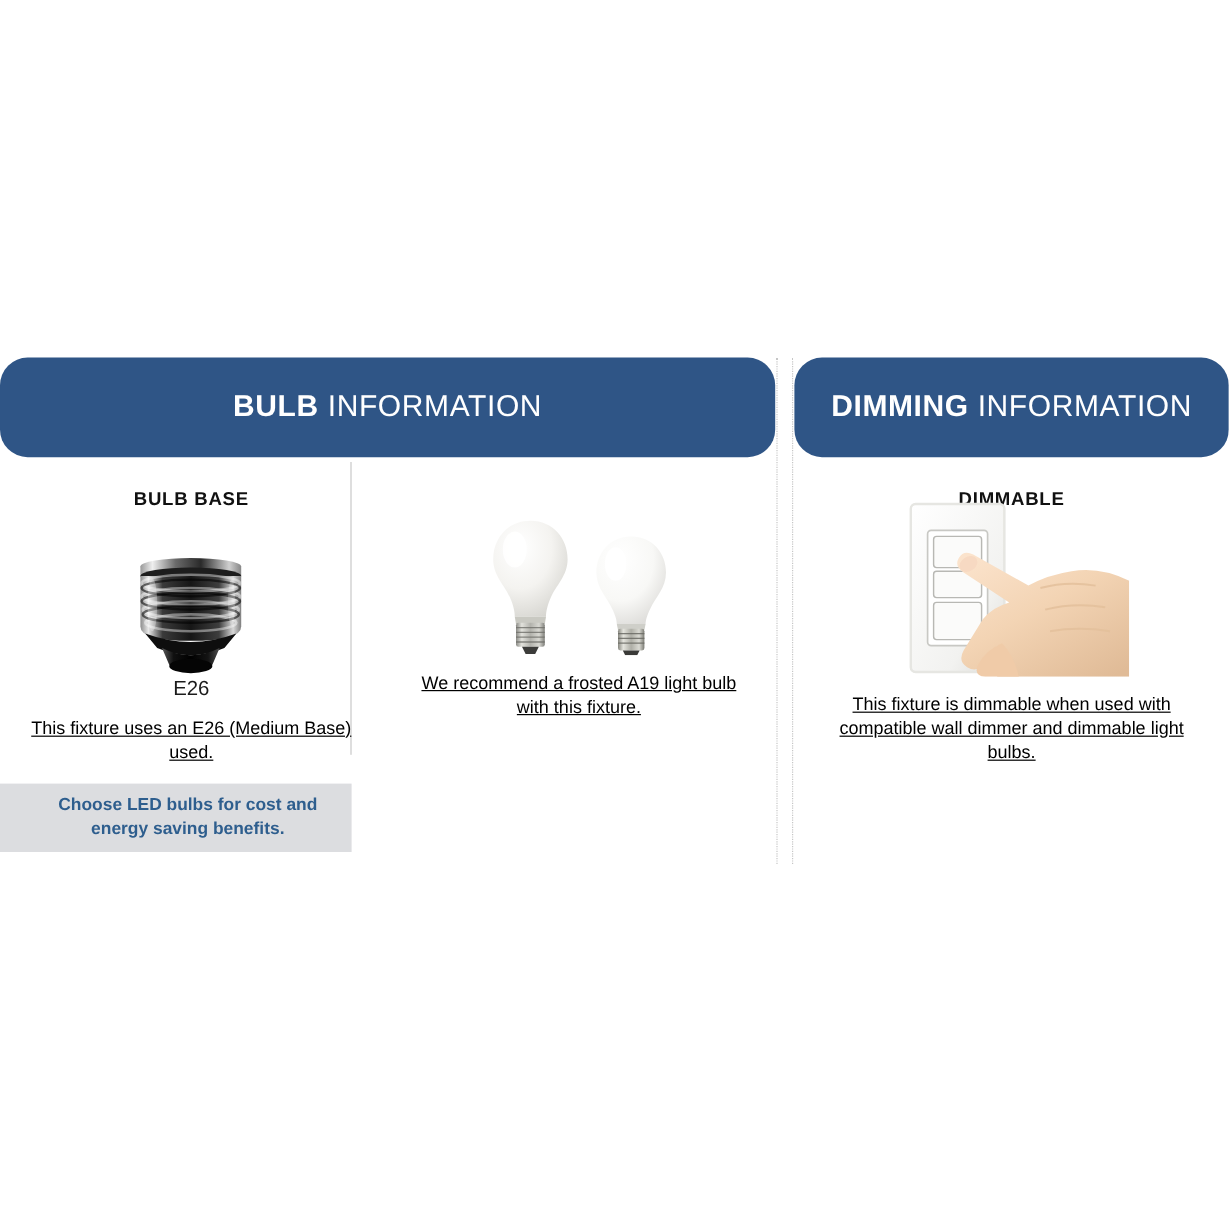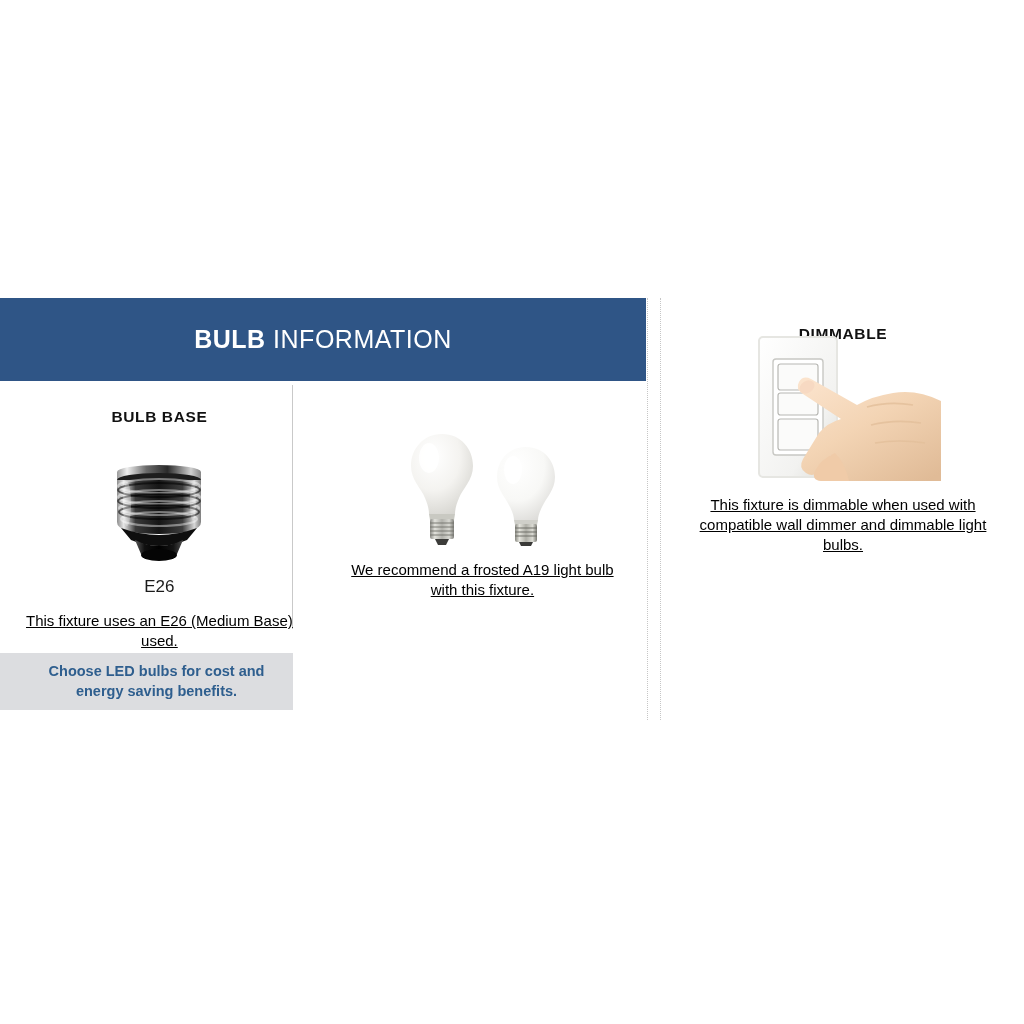--- a/index.html
+++ b/index.html
@@ -31,20 +31,21 @@
 
   .panel-header {
     height: 83px;
     background: #2f5586;
     color: #ffffff;
     display: flex;
     align-items: center;
     justify-content: center;
     letter-spacing: 0.5px;
     box-sizing: border-box;
+    border-radius: 23px;
   }
   .panel-header .title {
     font-size: 25px;
     font-weight: 300;
     white-space: nowrap;
   }
   .panel-header .title b {
     font-weight: 700;
   }
 
@@ -76,21 +77,20 @@
     display: flex;
     align-items: flex-end;
     justify-content: center;
     margin-top: 8px;
   }
 
   .spec-label {
     font-size: 17px;
     font-weight: 400;
     color: #1b1b1b;
-    margin-top: 13px;
   }
 
   .blurb {
     font-size: 15px;
     line-height: 1.32;
     color: #000000;
     margin-top: 14px;
     padding: 0 22px;
     text-decoration: underline;
   }
@@ -309,20 +309,23 @@
       </div>
 
     </div>
   </div>
 
   <div class="seam seam-a"></div>
   <div class="seam seam-b"></div>
 
   <div class="panel panel-right">
 
+    <div class="panel-header">
+      <div class="title"><b>DIMMING</b><span> INFORMATION</span></div>
+    </div>
 
     <div class="panel-body">
       <div class="col col-dimmable">
         <div class="sub-title">DIMMABLE</div>
 
         <div class="figure">
           <svg class="dimmer" viewBox="0 0 196 150">
             <defs>
               <linearGradient id="plate" x1="0" y1="0" x2="1" y2="1">
                 <stop offset="0" stop-color="#ffffff"></stop>

